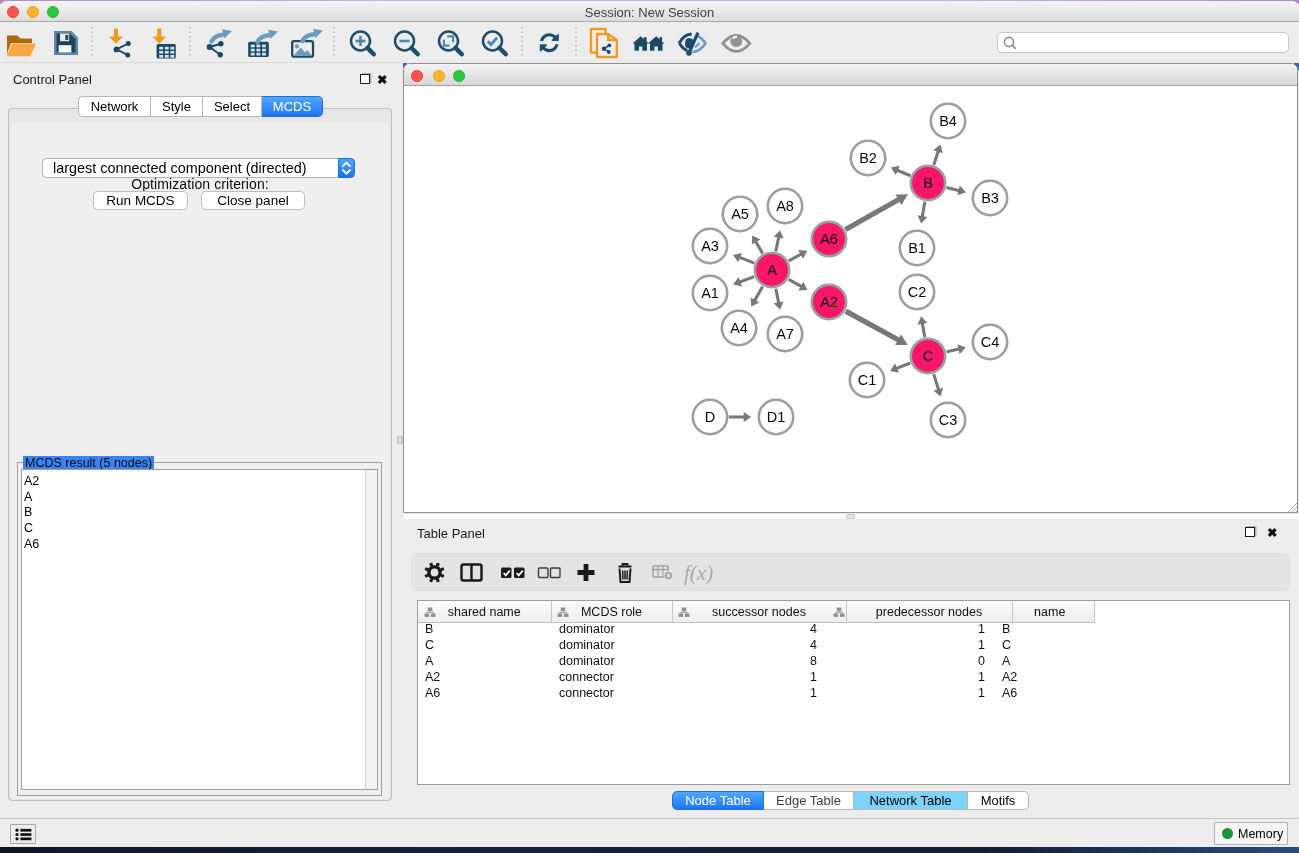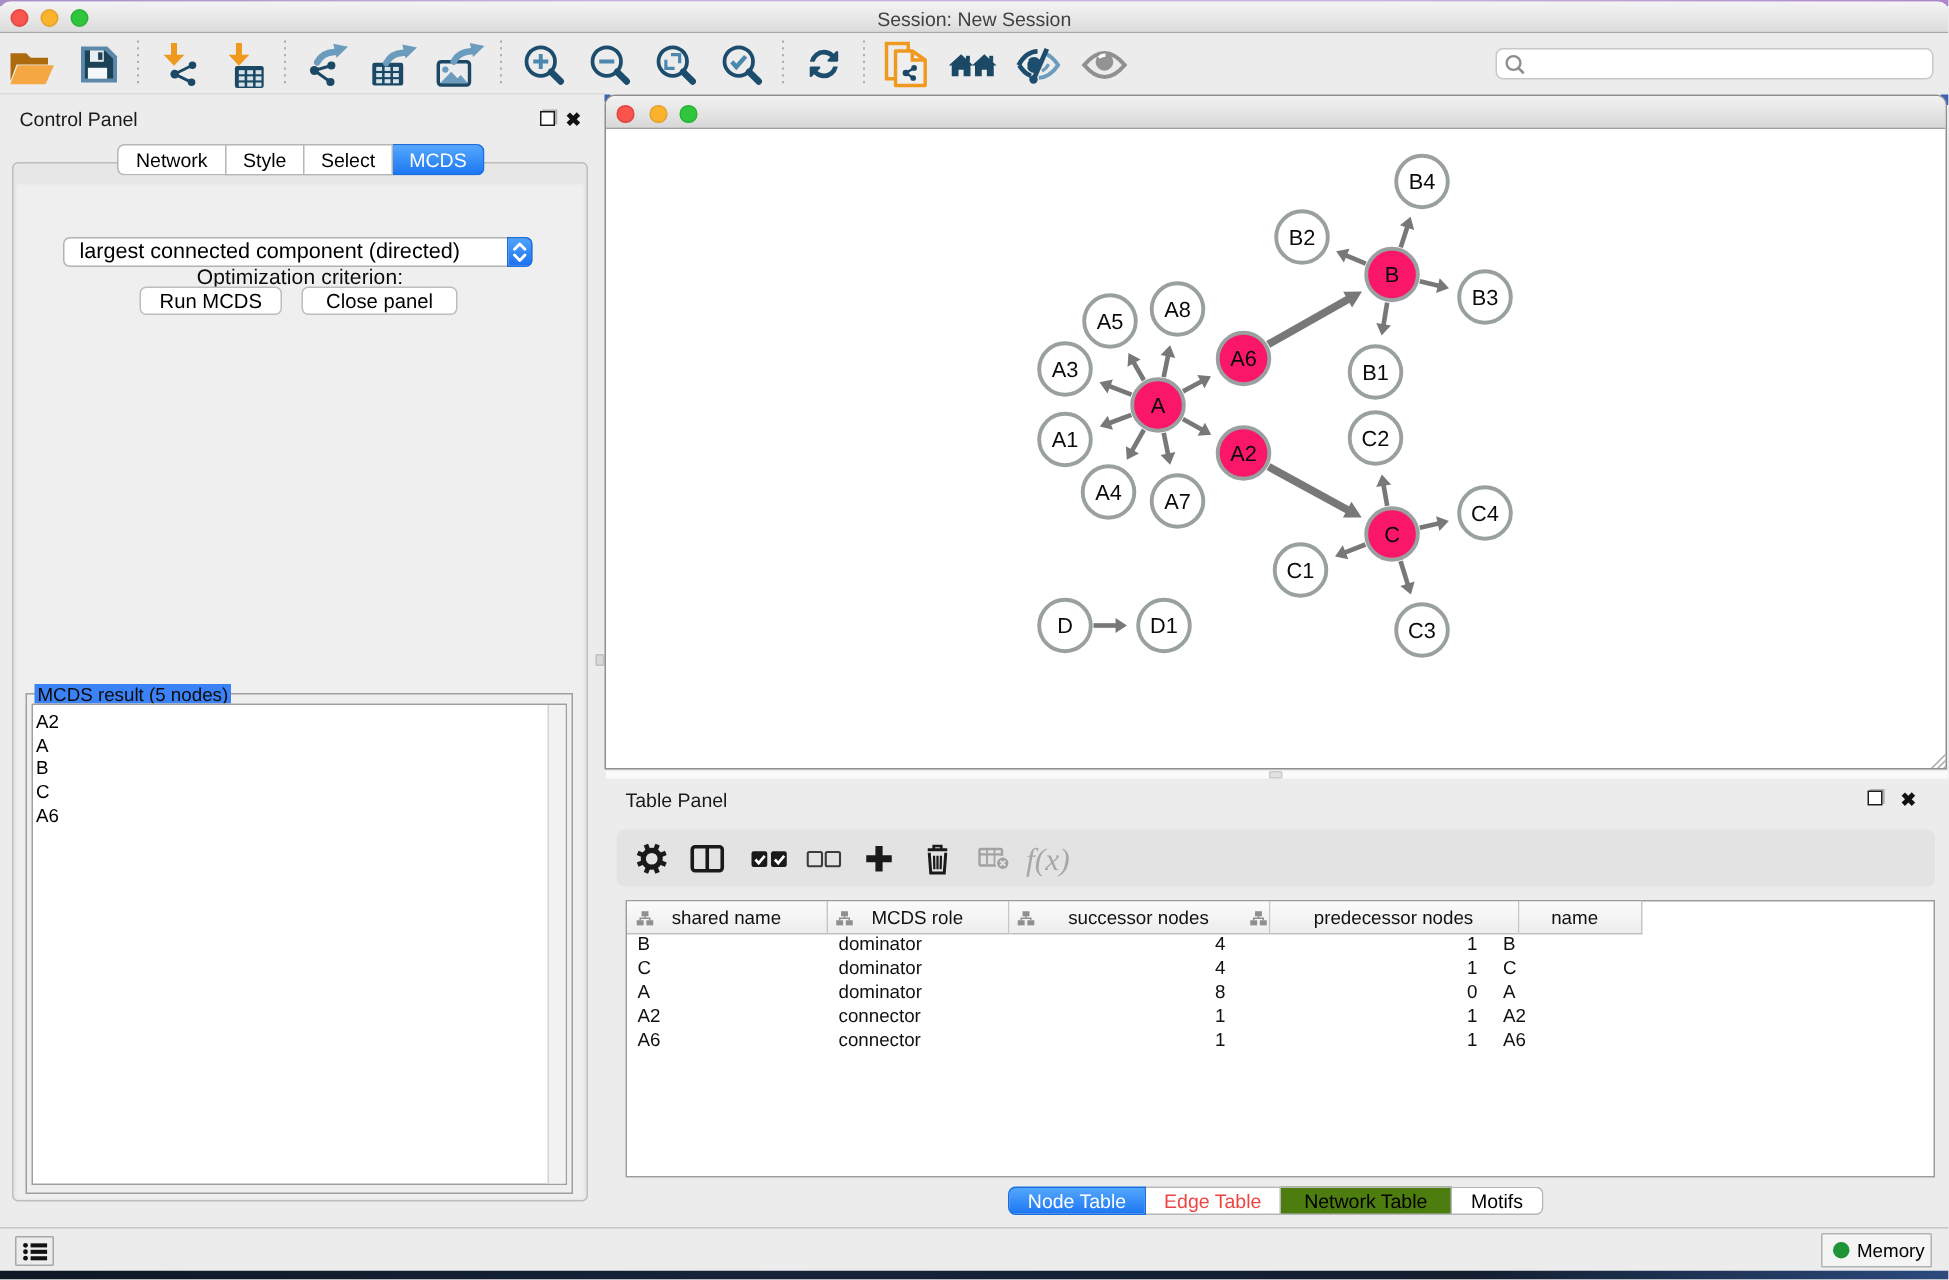--- a/index.html
+++ b/index.html
@@ -400,22 +400,22 @@
       <span style="position:absolute;left:7px;">A6</span>
       <span style="position:absolute;left:141px;">connector</span>
       <span style="position:absolute;left:302px;width:97px;text-align:right;">1</span>
       <span style="position:absolute;left:470px;width:97px;text-align:right;">1</span>
       <span style="position:absolute;left:584px;">A6</span>
     </div>
 </div>
 
 <div class="abs" style="left:672px;top:791px;height:19px;display:flex;font-size:13px;">
   <div style="width:92px;background:linear-gradient(#53a7fd,#1d77f2);border:1px solid #1a6fe0;border-radius:5px 0 0 5px;text-align:center;line-height:17px;color:#fff;">Node Table</div>
-  <div style="width:90px;background:#fff;border:1px solid #b6b6b6;border-left:none;text-align:center;line-height:17px;color:#ef4444;">Edge Table</div>
-  <div style="width:114px;background:#4d7c0f;border:1px solid #b6b6b6;border-left:none;text-align:center;line-height:17px;color:#000;">Network Table</div>
+  <div style="width:90px;background:#fff;border:1px solid #b6b6b6;border-left:none;text-align:center;line-height:17px;color:#404040;">Edge Table</div>
+  <div style="width:114px;background:#7dd3fc;border:1px solid #b6b6b6;border-left:none;text-align:center;line-height:17px;color:#000;">Network Table</div>
   <div style="width:61px;background:#fff;border:1px solid #b6b6b6;border-left:none;border-radius:0 5px 5px 0;text-align:center;line-height:17px;color:#000;">Motifs</div>
 </div>
 
 <div class="abs" style="left:0;top:818px;width:1299px;height:1px;background:#c6c6c6;"></div>
 <div class="abs" style="left:10px;top:824px;width:26px;height:20px;background:#ececec;border:1px solid #a8a8a8;border-radius:1px;"></div>
 <svg class="abs" style="left:15px;top:828px;" width="17" height="13">
     <circle cx="2" cy="2.2" r="1.6" fill="#111"></circle>
     <circle cx="2" cy="6.5" r="1.6" fill="#111"></circle>
     <circle cx="2" cy="10.8" r="1.6" fill="#111"></circle>
     <rect x="5.4" y="0.9" width="11" height="2.7" fill="#111"></rect>

